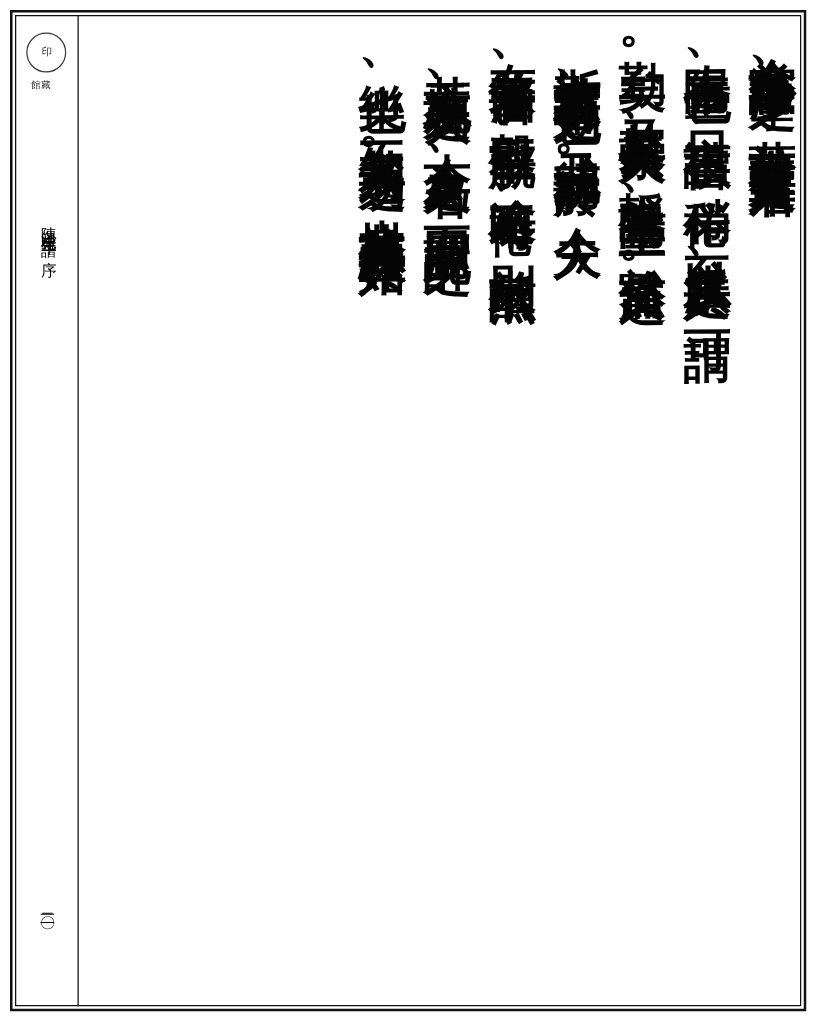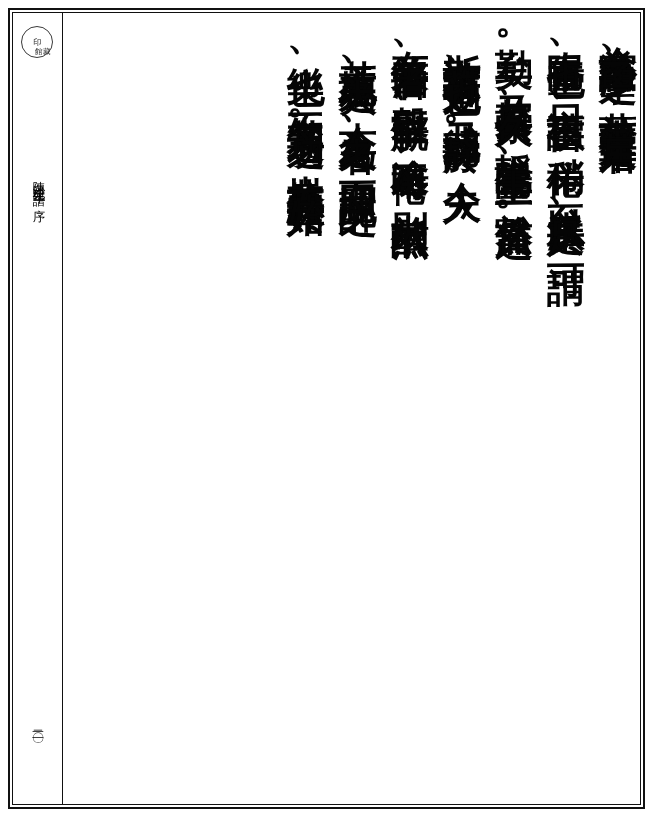--- a/index.html
+++ b/index.html
@@ -75,26 +75,26 @@
     line-height: 9px;
     color: #2b2b2b;
     text-align: center;
     letter-spacing: -1px;
     transform: scale(0.92);
     font-family: "DejaVu Serif", serif;
   }
   .collection-mark {
     position: absolute;
     left: 13px;
-    top: 36px;
+    top: 52px;
     width: 26px;
     font-size: 7.5px;
     line-height: 8.5px;
     color: #1a1a1a;
-    text-align: right;
+    text-align: left;
     letter-spacing: 0.5px;
   }
   .margin-title {
     position: absolute;
     left: 17px;
     top: 74px;
     width: 18px;
     font-size: 12.5px;
     line-height: 15.5px;
     color: #000000;

